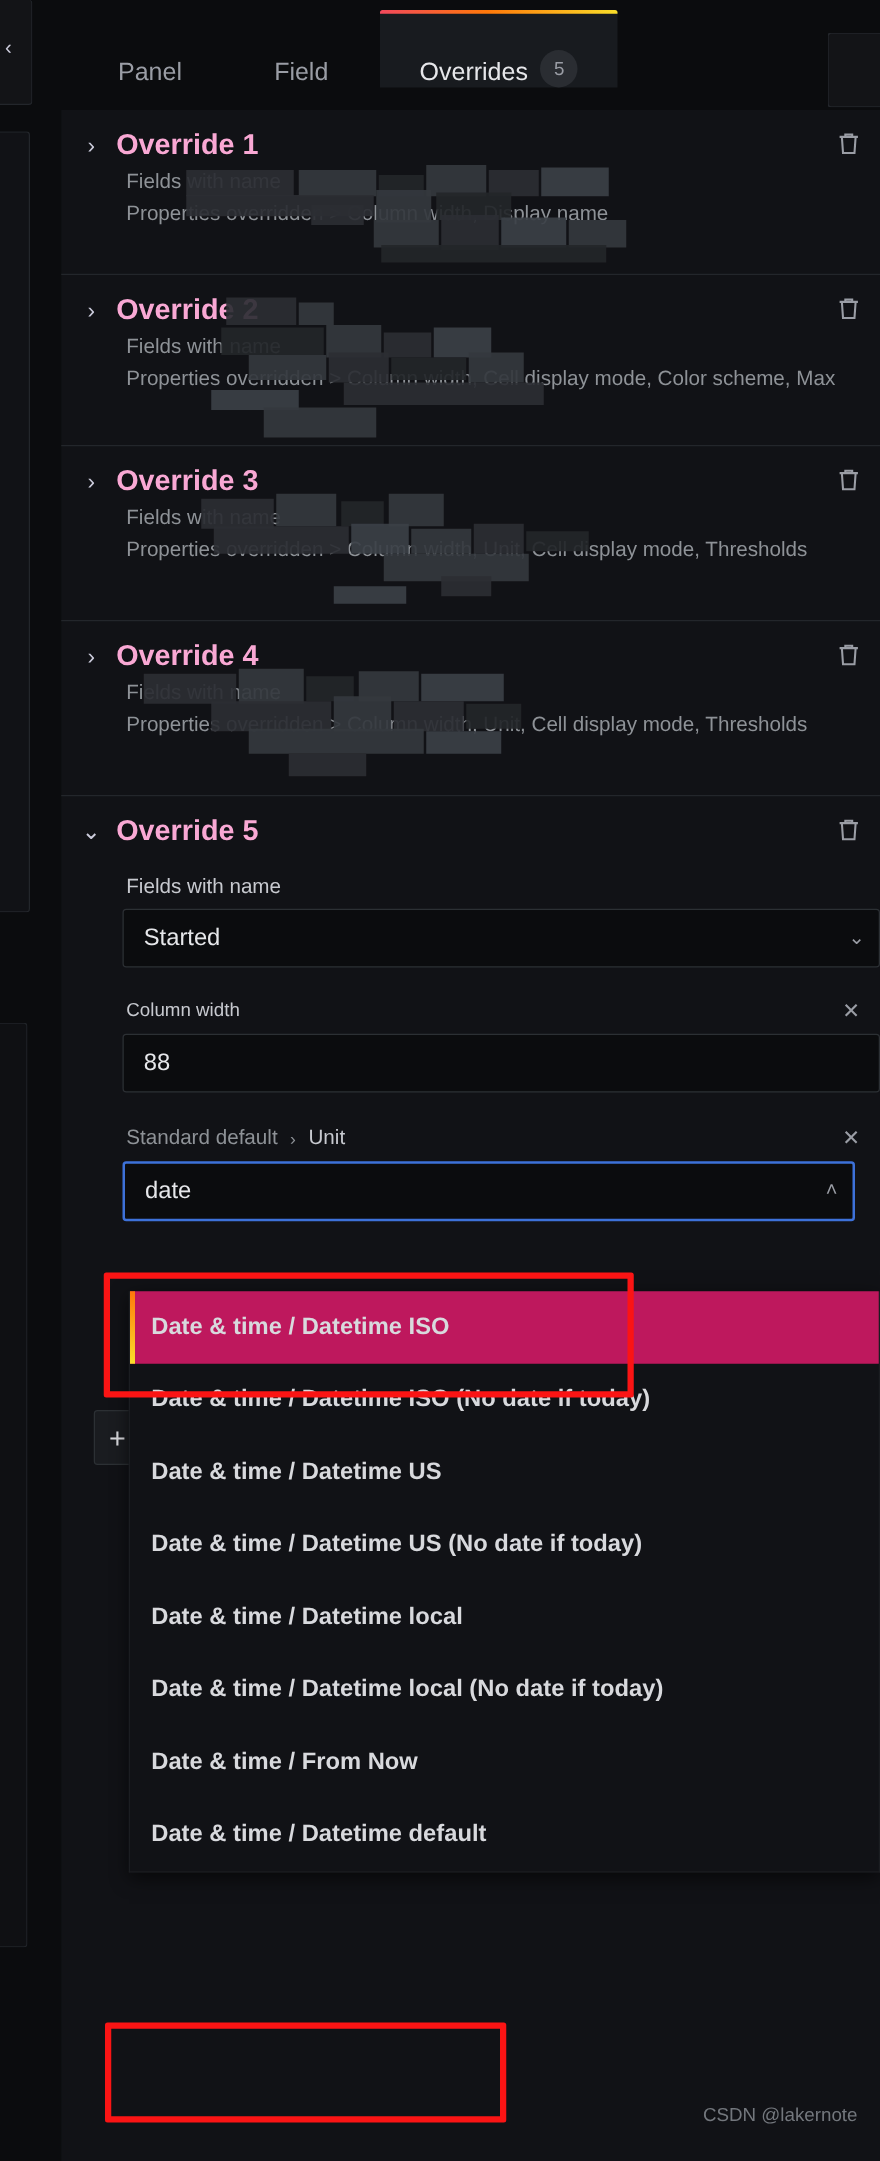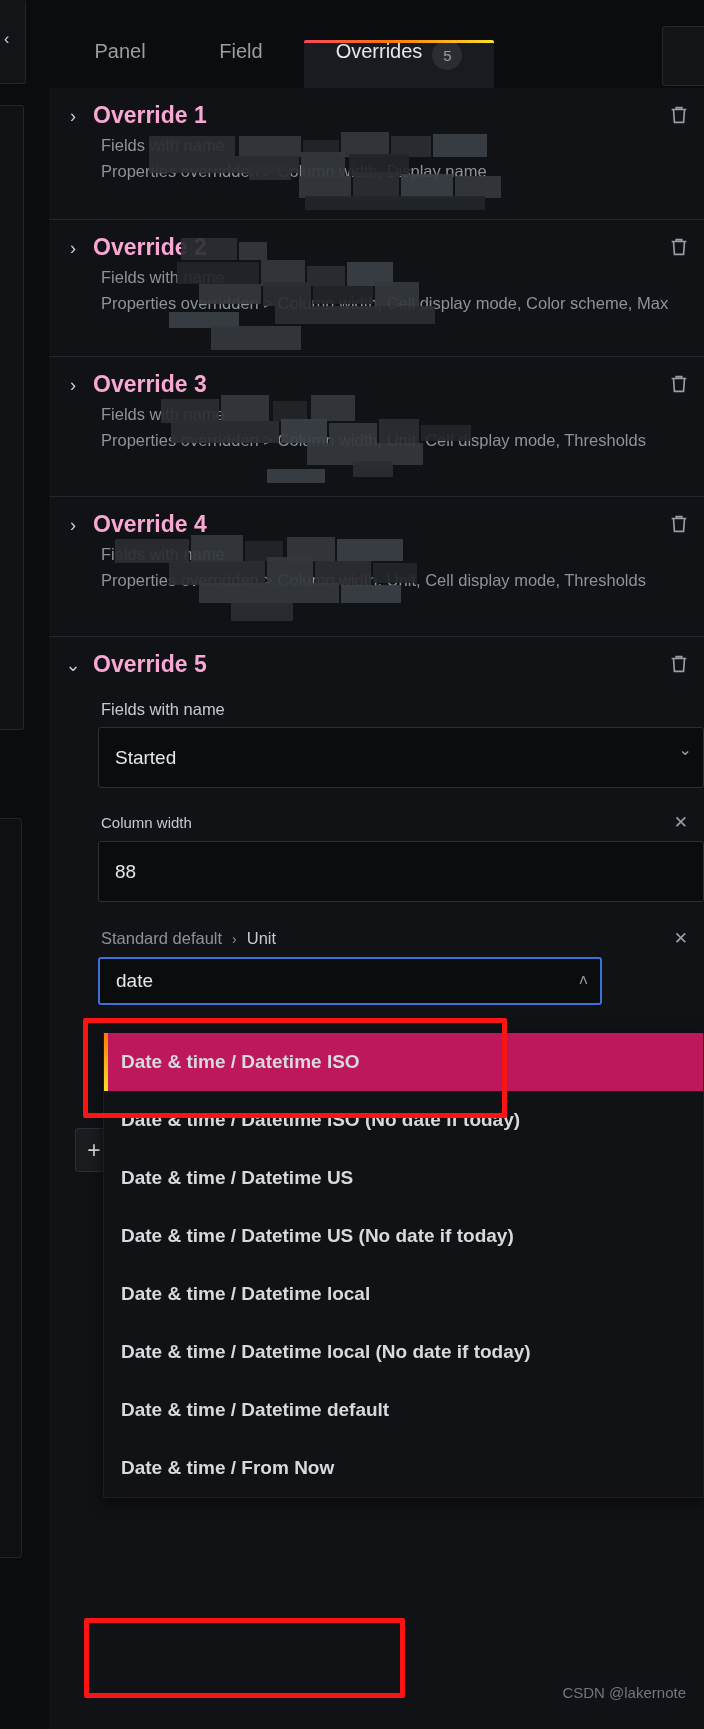--- a/index.html
+++ b/index.html
@@ -21,21 +21,21 @@
             border-radius:0 3px 3px 0; }
   .rail-c { position:absolute; left:0; top:818px; width:22px; height:740px;
             background:#0f1013; border:1px solid #202328; border-left:none;
             border-radius:0 3px 3px 0; }
   .right-rail { position:absolute; right:0; top:26px; width:42px; height:60px;
             background:#131417; border:1px solid #23262b; border-right:none;
             border-radius:3px 0 0 3px; }
 
   
   .tabbar { position:absolute; left:26px; top:0; width:678px; height:88px; }
-  .tab { position:absolute; top:40px; height:62px; display:flex; align-items:flex-start;
+  .tab { position:absolute; top:8px; height:62px; display:flex; align-items:flex-end;
          justify-content:center; gap:10px; color:#9a9da5; font-size:20px; }
   .tab.panel  { left:44px;  width:100px; }
   .tab.field  { left:170px; width:90px; }
   .tab.over   { left:278px; width:190px; background:#181b1f;
                 border-radius:3px 3px 0 0; color:#e6e7ea; }
   .tab.over::before {
     content:""; position:absolute; left:0; right:0; top:0; height:3px;
     background:linear-gradient(90deg,#f2495c 0%,#ff780a 45%,#fade2a 100%);
     border-radius:2px 2px 0 0;
   }
@@ -59,37 +59,37 @@
 
   
   .blob { position:absolute; background:#2b2e33; opacity:.92; }
   .blob.d { background:#34383e; }
   .blob.l { background:#232629; }
   .blob.x { background:#3b4046; }
 
   
   .field-label { color:#c7c9cf; font-size:16.5px; padding-left:52px; margin-top:22px; }
   .sel-wrap { margin:8px 0 0 49px; width:606px; position:relative; }
-  .sel-box  { height:61px; background:#0b0c0e; border:1px solid #2c3034;
+  .sel-box  { height:47px; background:#0b0c0e; border:1px solid #2c3034;
               border-radius:3px; display:flex; align-items:center;
               padding:0 34px 0 16px; color:#e6e7ea; font-size:19px; }
   .sel-arrow{ position:absolute; right:12px; top:13px; color:#9a9da5; font-size:16px; }
 
   .opt-row  { display:flex; align-items:center; justify-content:space-between;
               padding-left:52px; padding-right:16px; margin-top:24px; }
   .opt-label{ color:#c7c9cf; font-size:15px; }
   .opt-x    { color:#9a9da5; font-size:17px; }
 
   .crumb-row{ display:flex; align-items:center; gap:10px;
               padding-left:52px; padding-right:16px; margin-top:26px; }
   .crumb    { color:#8e9297; font-size:16.5px; }
   .crumb.cur{ color:#c7c9cf; }
   .crumb-sep{ color:#8e9297; font-size:14px; }
 
-  .unit-wrap { margin:8px 0 0 49px; width:504px; position:relative; }
+  .unit-wrap { margin:8px 0 0 49px; width:586px; position:relative; }
   .unit-box  { height:48px; background:#0b0c0e; border:2px solid #3d71d9;
                border-radius:3px; display:flex; align-items:center;
                padding:0 40px 0 16px; color:#e6e7ea; font-size:19px; }
   .unit-caret{ position:absolute; right:14px; top:15px; color:#9a9da5; font-size:16px; }
 
   
   .menu { position:absolute; left:103px; top:1033px; width:601px;
           background:#111216; box-shadow:0 4px 14px rgba(0,0,0,.6);
           border:1px solid #1b1d21; border-top:none; }
   .menu-item { position:relative; height:58px; display:flex; align-items:center;
@@ -312,24 +312,24 @@
     <div class="menu-item">
       <span>Date &amp; time / Datetime US (No date if today)</span>
     </div>
     <div class="menu-item">
       <span>Date &amp; time / Datetime local</span>
     </div>
     <div class="menu-item">
       <span>Date &amp; time / Datetime local (No date if today)</span>
     </div>
     <div class="menu-item">
+      <span>Date &amp; time / From Now</span>
+    </div>
+    <div class="menu-item">
       <span>Date &amp; time / Datetime default</span>
-    </div>
-    <div class="menu-item">
-      <span>Date &amp; time / From Now</span>
     </div>
   </div>
 
   <div class="annot" id="annot-unit"></div>
   <div class="annot" id="annot-fromnow"></div>
 
   <div class="wm">CSDN @lakernote</div>
 </div>
 
 </body></html>

